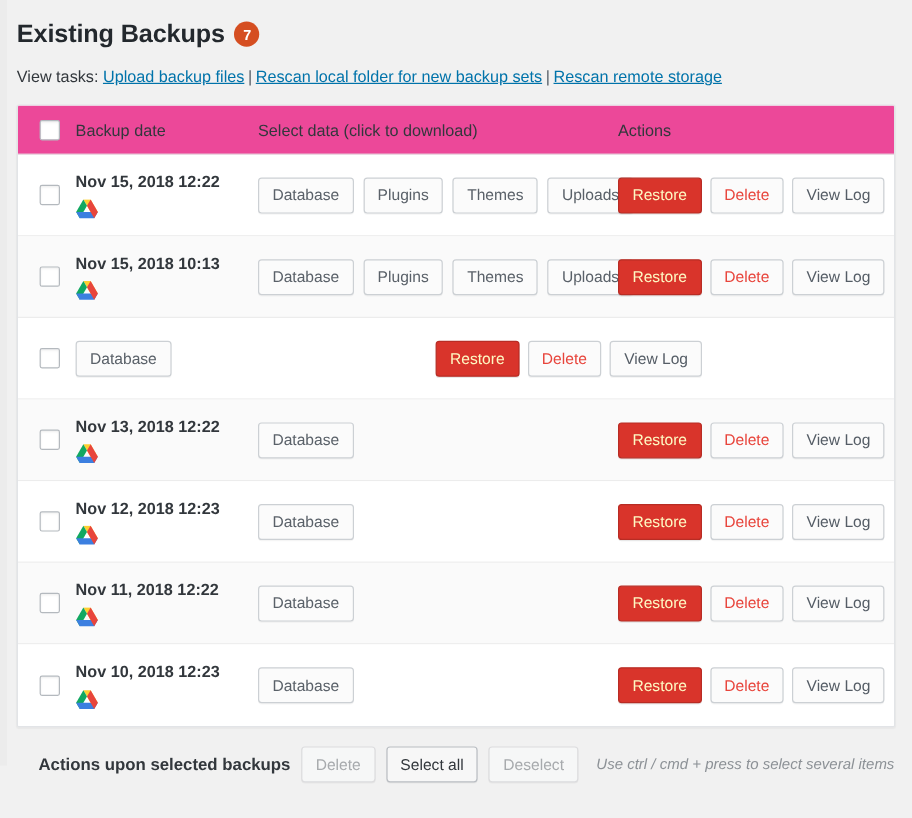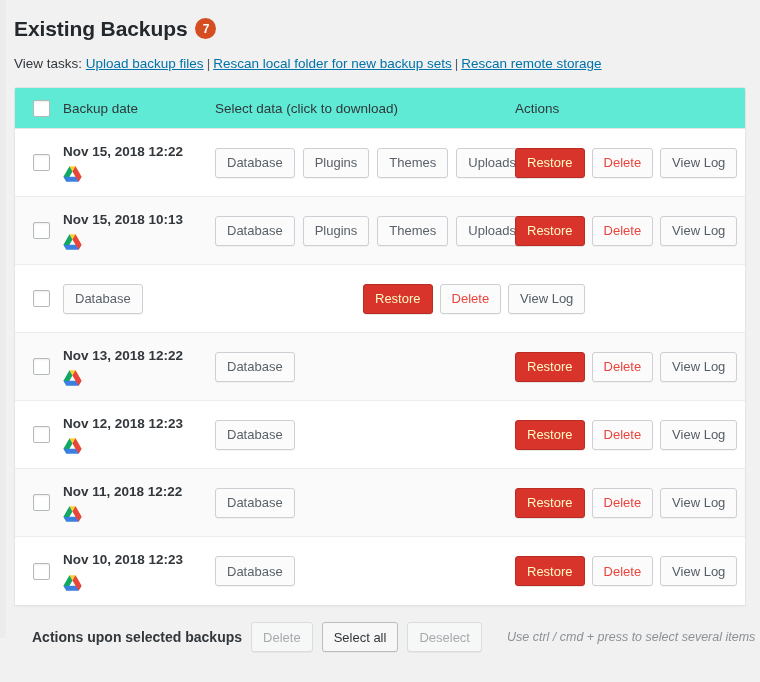--- a/index.html
+++ b/index.html
@@ -88,21 +88,21 @@
   .bk-row {
     display: flex;
     align-items: center;
     box-sizing: border-box;
     width: 100%;
   }
 
   .head-row {
     height: 41px;
     border-bottom: 1px solid #e5e5e5;
-    background: #5eead4;
+    background: #ec4899;
   }
   .head-row .col-text {
     font-size: 13.5px;
     font-weight: 400;
     color: #32373c;
   }
 
   .data-row {
     height: 68px;
     border-bottom: 1px solid #ececec;
@@ -239,21 +239,21 @@
     box-sizing: border-box;
   }
   .footer-label {
     font-size: 14px;
     font-weight: 700;
     color: #32373c;
     white-space: nowrap;
     text-align: center;
   }
   .footer-hint {
-    margin-left: 16px;
+    margin-left: 6px;
     font-size: 12.5px;
     font-style: italic;
     color: #8c9196;
     white-space: nowrap;
     text-align: center;
   }
 </style>
 </head>
 <body>
 

